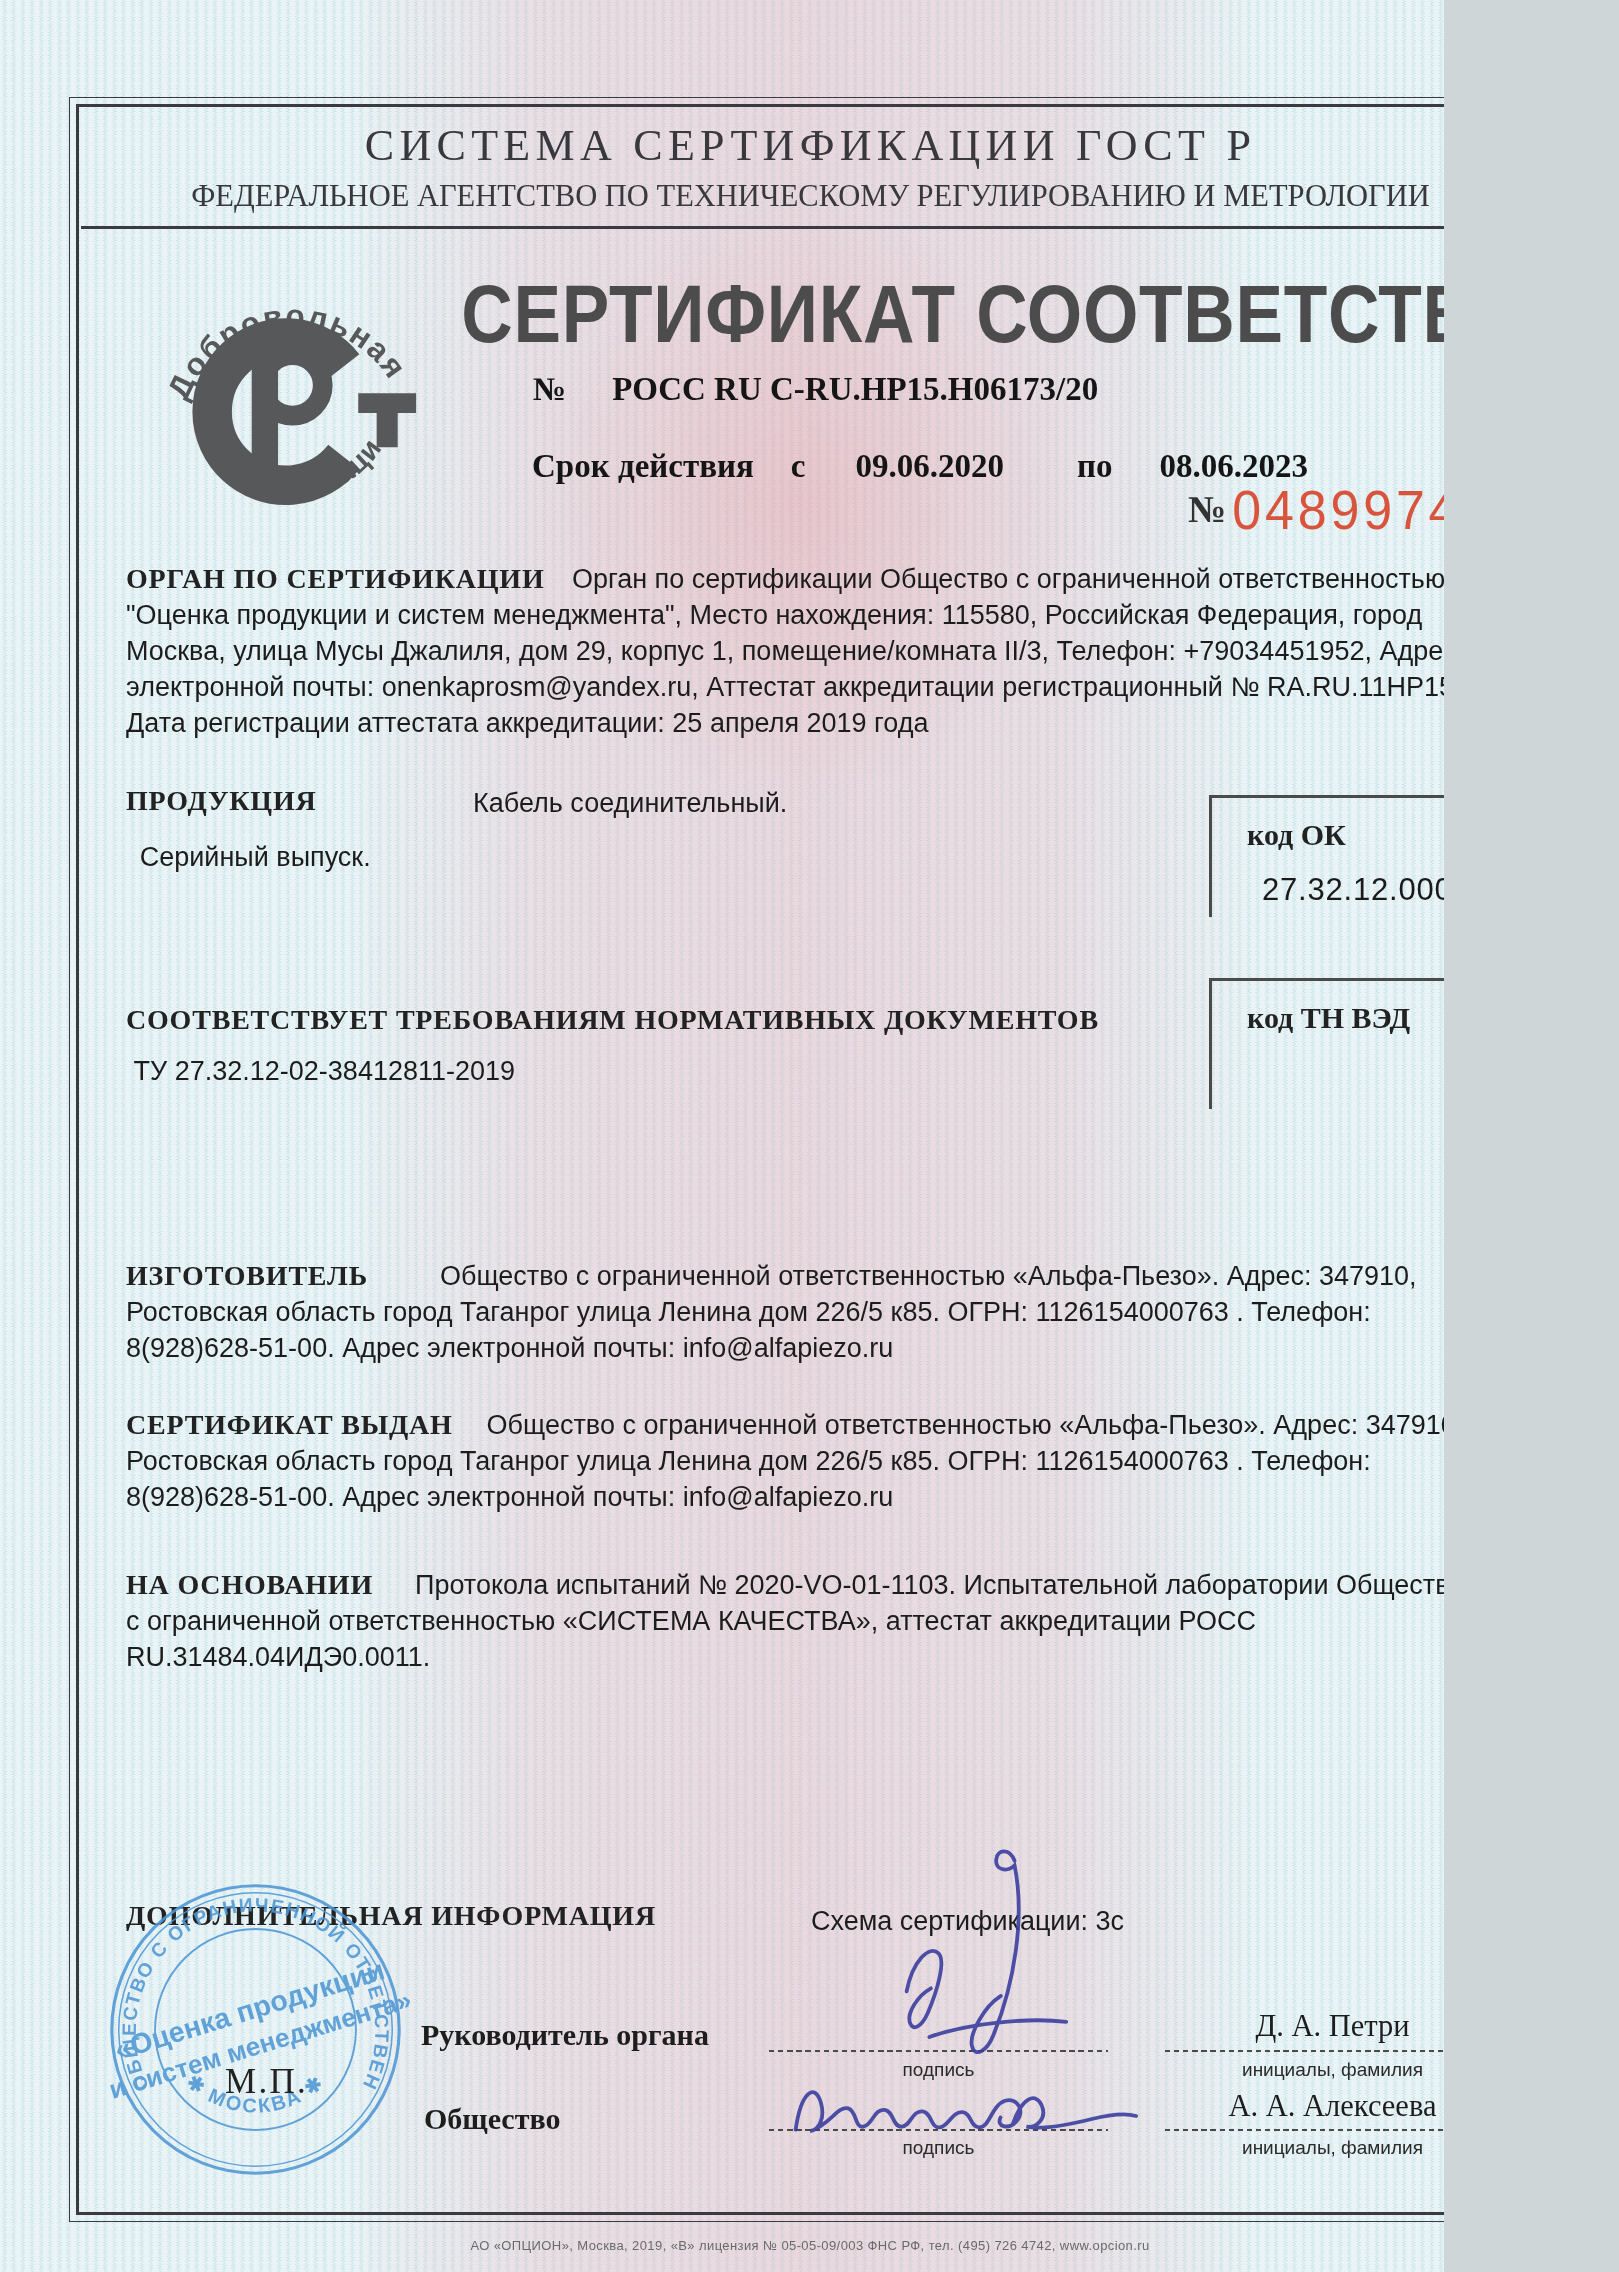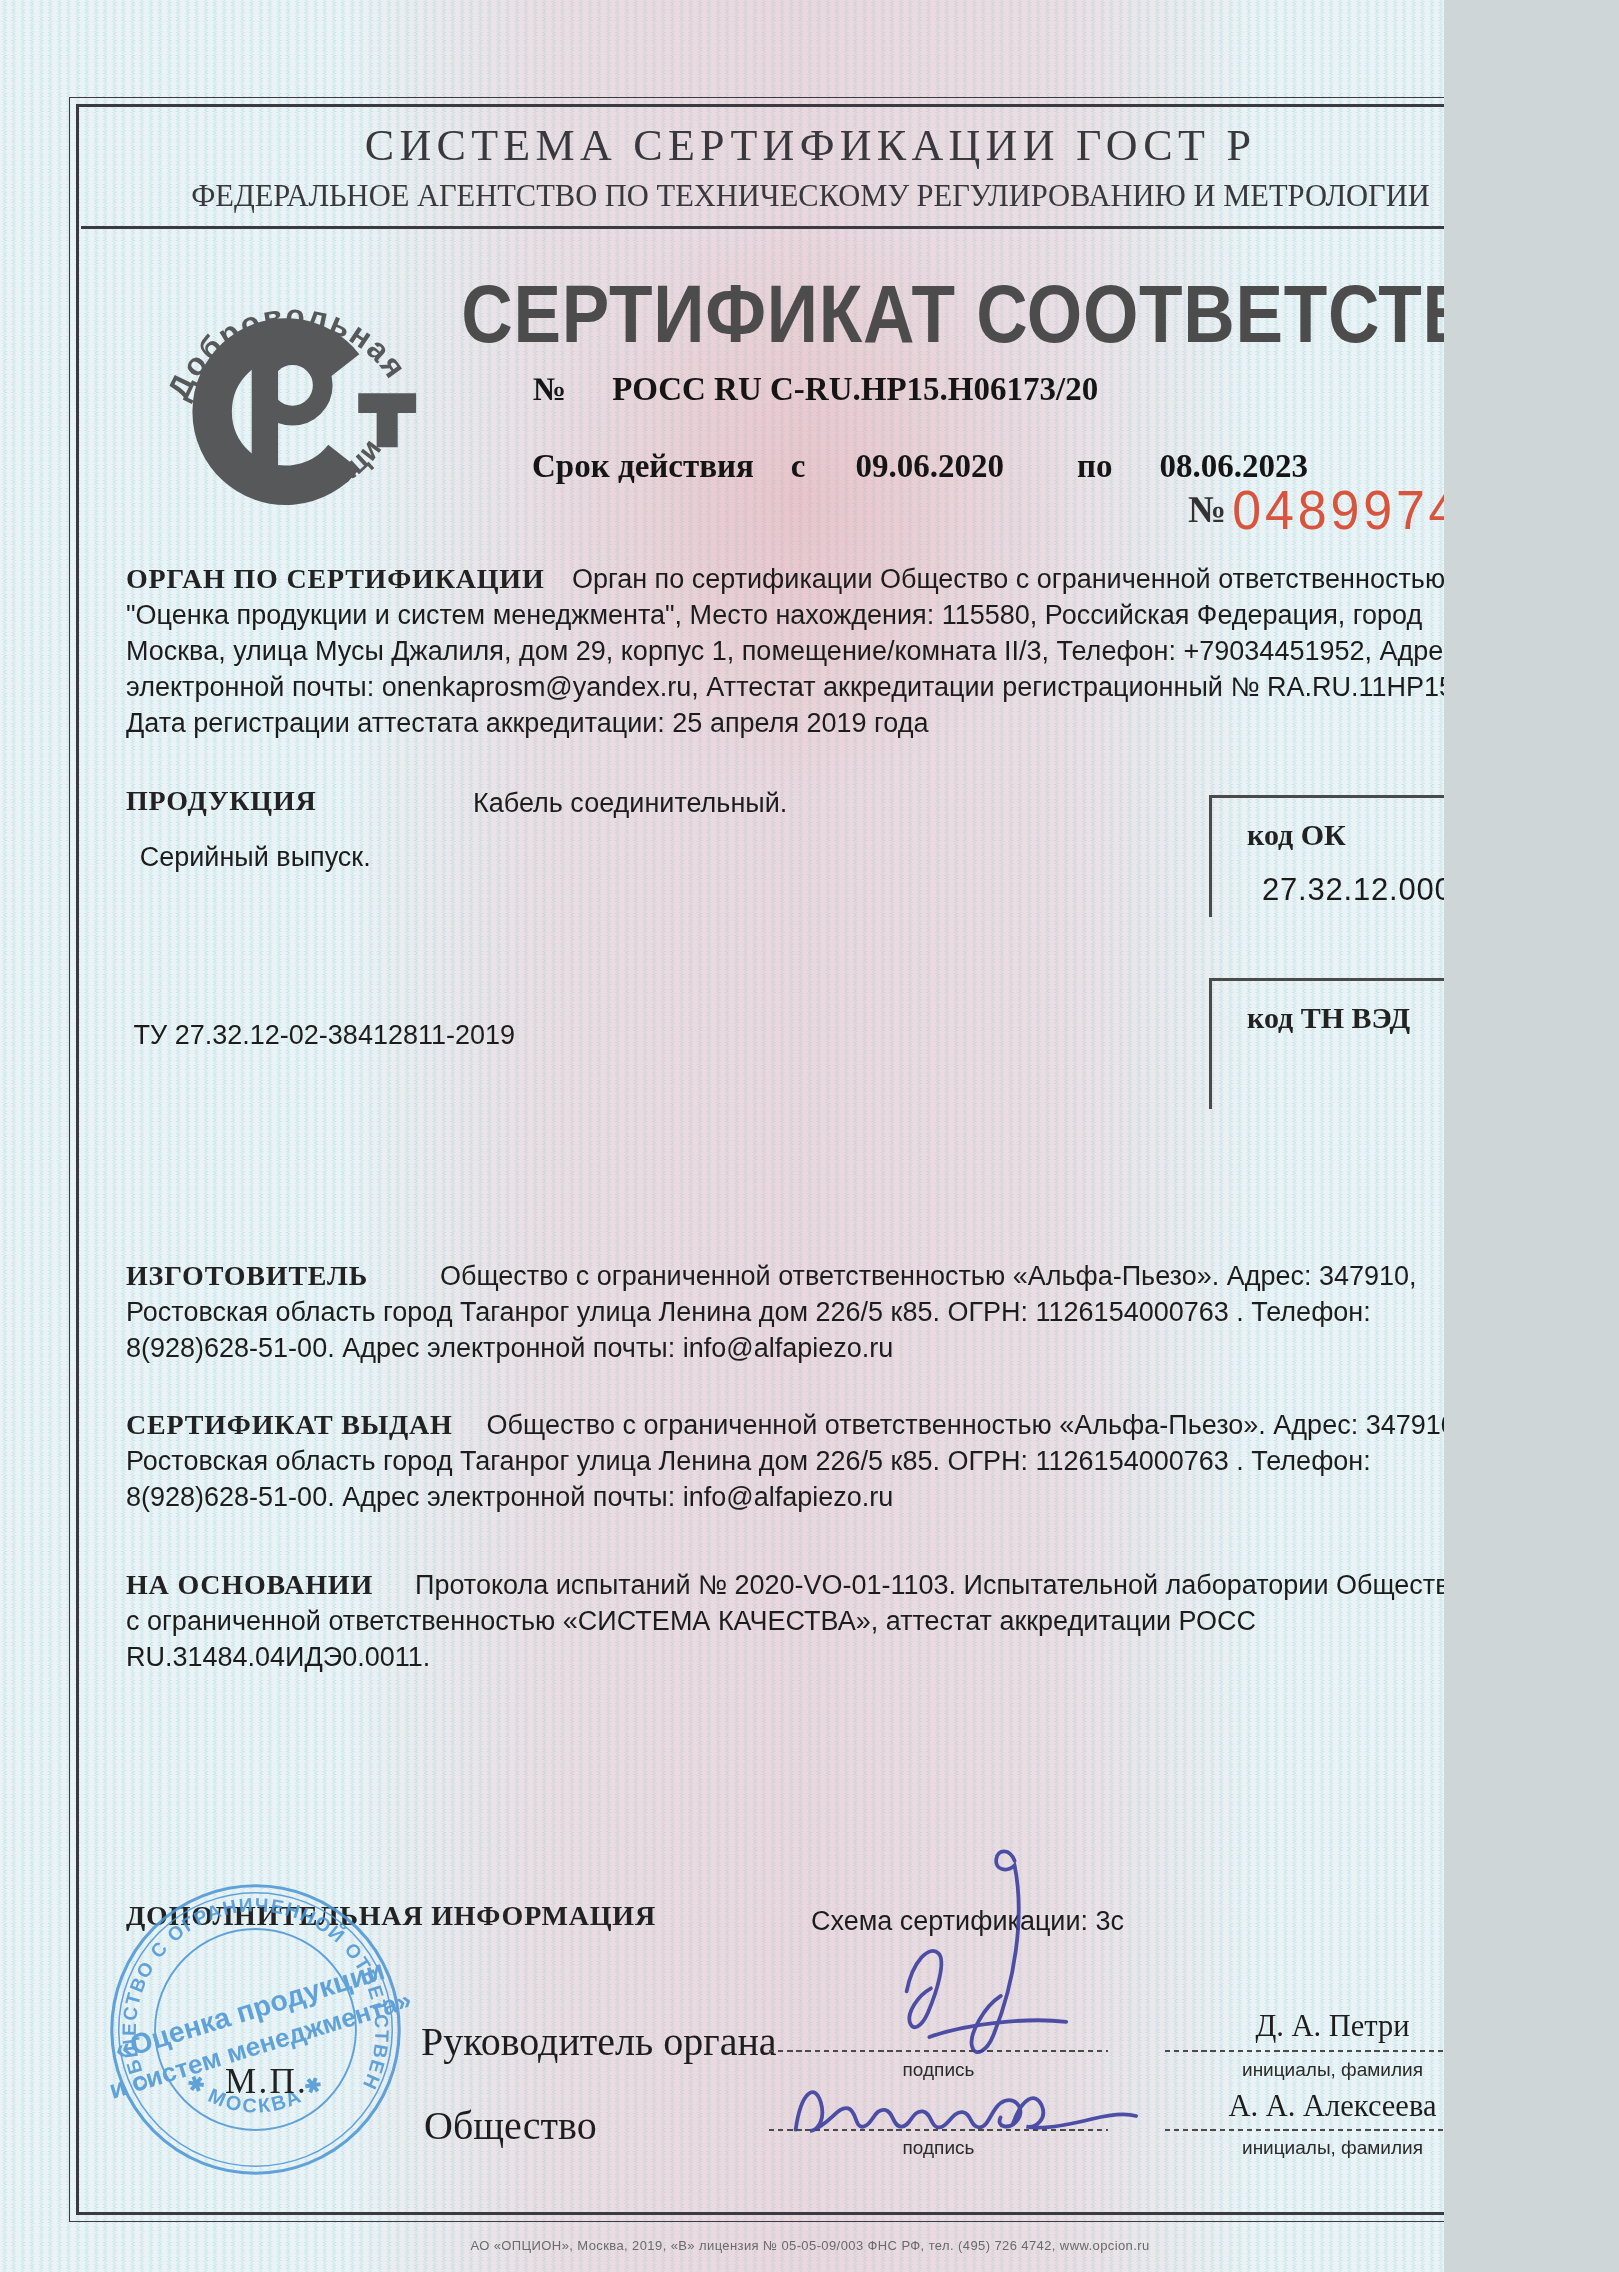--- a/index.html
+++ b/index.html
@@ -55,21 +55,21 @@
   .m36{margin-right:27.4px;} .m95{margin-right:72px;} .m75{margin-right:34px;} .m55{margin-right:42px;}
   .product-value{position:absolute;left:347px;top:1.5px;}
   .product-sub{position:absolute;left:13.7px;top:56px;}
   .compliance-text{margin-top:15.2px;margin-left:7.6px;}
   .codebox{position:absolute;left:1209px;width:314px;border-top:3px solid #4a4a4a;border-left:3px solid #4a4a4a;}
   .codebox .cb-label{font-family:Liberation Serif, serif;font-weight:bold;font-size:30px;color:#222;padding:20px 0 0 35px;}
   .codebox .cb-value{font-family:"Liberation Sans",sans-serif;font-size:31px;color:#1a1a1a;padding:20px 0 0 50px;letter-spacing:0.8px;}
   .addinfo-value{position:absolute;left:685px;top:4.6px;}
   .stamp{position:absolute;left:101px;top:1875px;width:309px;height:309px;opacity:0.88;}
   .mp-label{position:absolute;left:225px;top:2062px;font-family:"Liberation Serif",serif;font-size:35px;letter-spacing:2.3px;color:#222;}
-  .sig-label{position:absolute;font-family:"Liberation Serif",serif;font-weight:normal;font-size:40px;color:#1d1d1d;white-space:nowrap;text-align:right;}
+  .sig-label{position:absolute;font-family:"Liberation Serif",serif;font-weight:bold;font-size:30px;color:#1d1d1d;white-space:nowrap;text-align:right;}
   .dline{position:absolute;height:2.3px;background-image:repeating-linear-gradient(90deg,#4a4a4a 0 5.3px,rgba(0,0,0,0) 5.3px 9.1px);}
   .caption{position:absolute;font-size:19px;color:#2a2a2a;text-align:center;}
   .sig-name{position:absolute;font-family:"Liberation Serif",serif;font-size:30.5px;color:#1d1d1d;text-align:center;white-space:nowrap;}
   .sig-svg{position:absolute;}
   .disclaimer{position:absolute;left:81px;top:2155px;width:1459px;text-align:center;font-family:"Liberation Serif",serif;font-weight:bold;font-size:34px;color:#1d1d1d;letter-spacing:0.8px;}
   .footer-imprint{position:absolute;left:0;top:2238px;width:1620px;text-align:center;font-size:13px;color:#6a6a6a;letter-spacing:0.4px;}
 </style>
 </head>
 <body>
 
@@ -125,20 +125,21 @@
     <span class="product-value">Кабель соединительный.</span>
     <span class="product-sub">Серийный выпуск.</span>
   </div>
 
   <div class="codebox" style="top:795px;height:119px">
     <div class="cb-label">код ОК</div>
     <div class="cb-value">27.32.12.000</div>
   </div>
 
   <div class="sec" style="top:1002px">
+    <div class="lbl">СООТВЕТСТВУЕТ ТРЕБОВАНИЯМ НОРМАТИВНЫХ ДОКУМЕНТОВ</div>
     <div class="compliance-text">ТУ 27.32.12-02-38412811-2019</div>
   </div>
 
   <div class="codebox" style="top:978px;height:128px">
     <div class="cb-label">код ТН ВЭД</div>
   </div>
 
   <div class="sec" style="top:1258px">
     <span class="lbl m95">ИЗГОТОВИТЕЛЬ</span><span>Общество с ограниченной ответственностью  «Альфа-Пьезо». Адрес: 347910, Ростовская область город Таганрог улица Ленина дом 226/5 к85.  ОГРН: 1126154000763 . Телефон: 8(928)628-51-00. Адрес электронной почты: info@alfapiezo.ru</span>
   </div>

